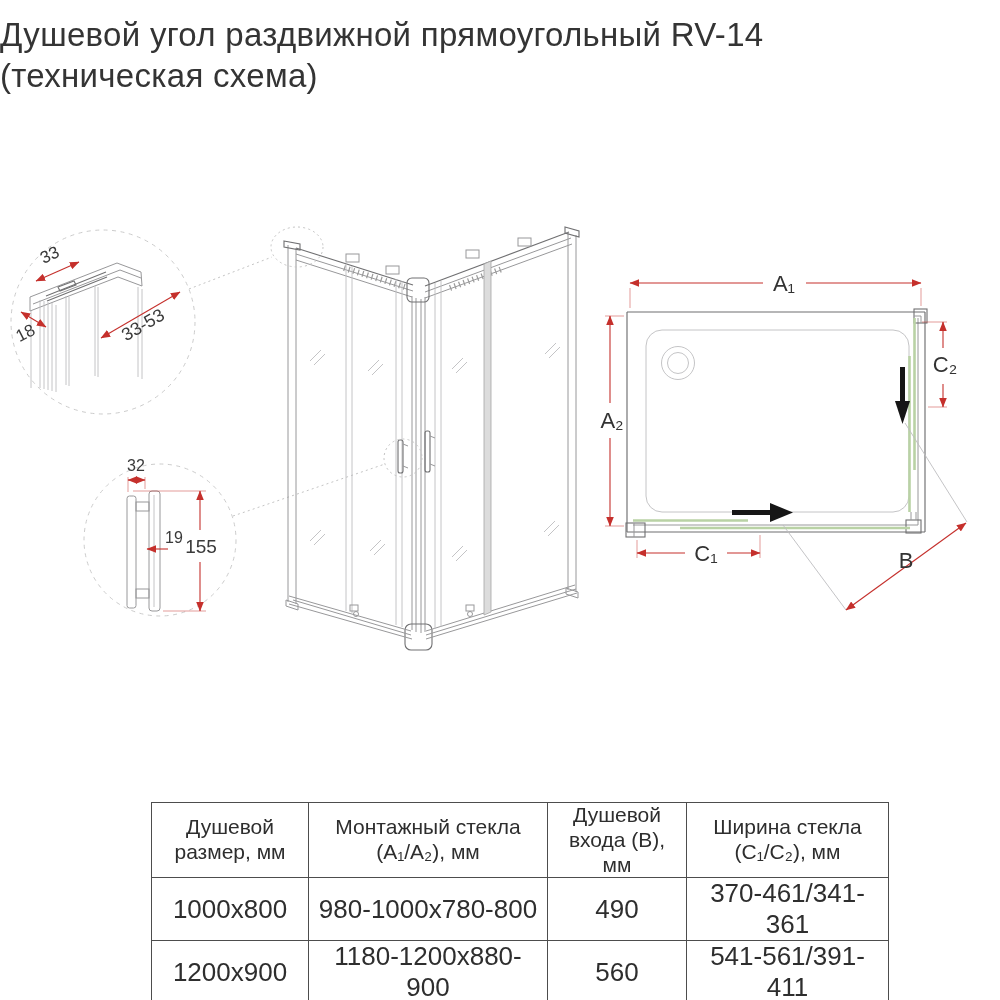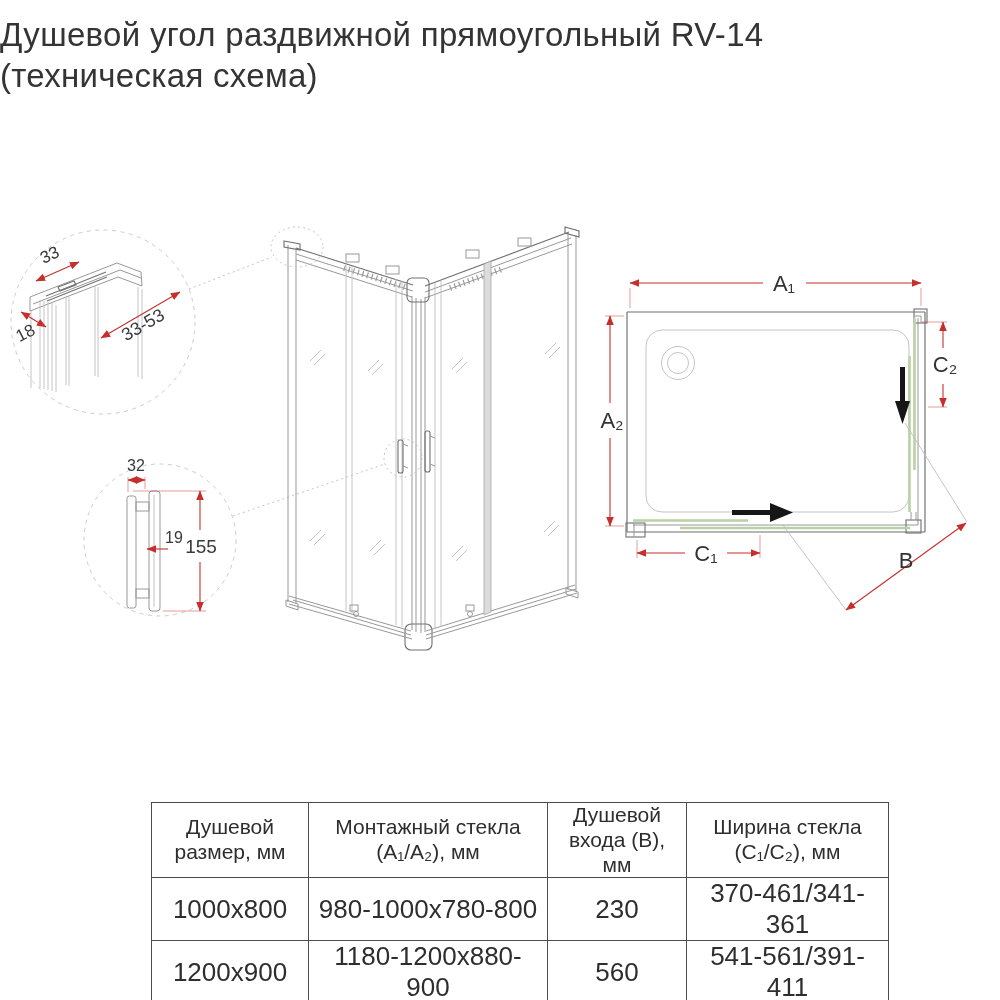--- a/index.html
+++ b/index.html
@@ -231,21 +231,21 @@
       <th>Душевой размер, мм</th>
       <th>Монтажный стекла (A₁/A₂), мм</th>
       <th>Душевой входа (B), мм</th>
       <th>Ширина стекла (C₁/C₂), мм</th>
     </tr>
   </thead>
   <tbody>
     <tr>
       <td>1000x800</td>
       <td>980-1000x780-800</td>
-      <td>230</td>
+      <td>490</td>
       <td>370-461/341-361</td>
     </tr>
     <tr>
       <td>1200x900</td>
       <td>1180-1200x880-900</td>
       <td>560</td>
       <td>541-561/391-411</td>
     </tr>
   </tbody>
 </table>

